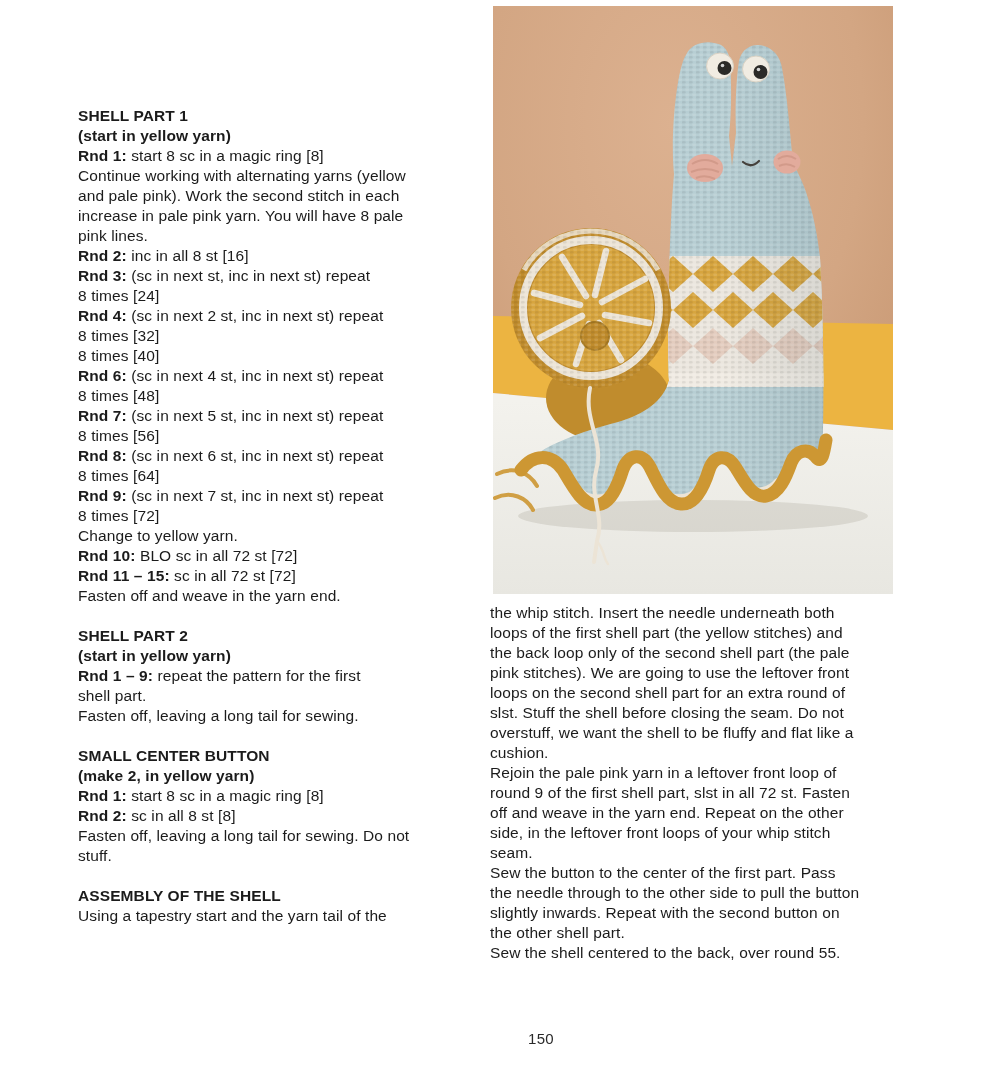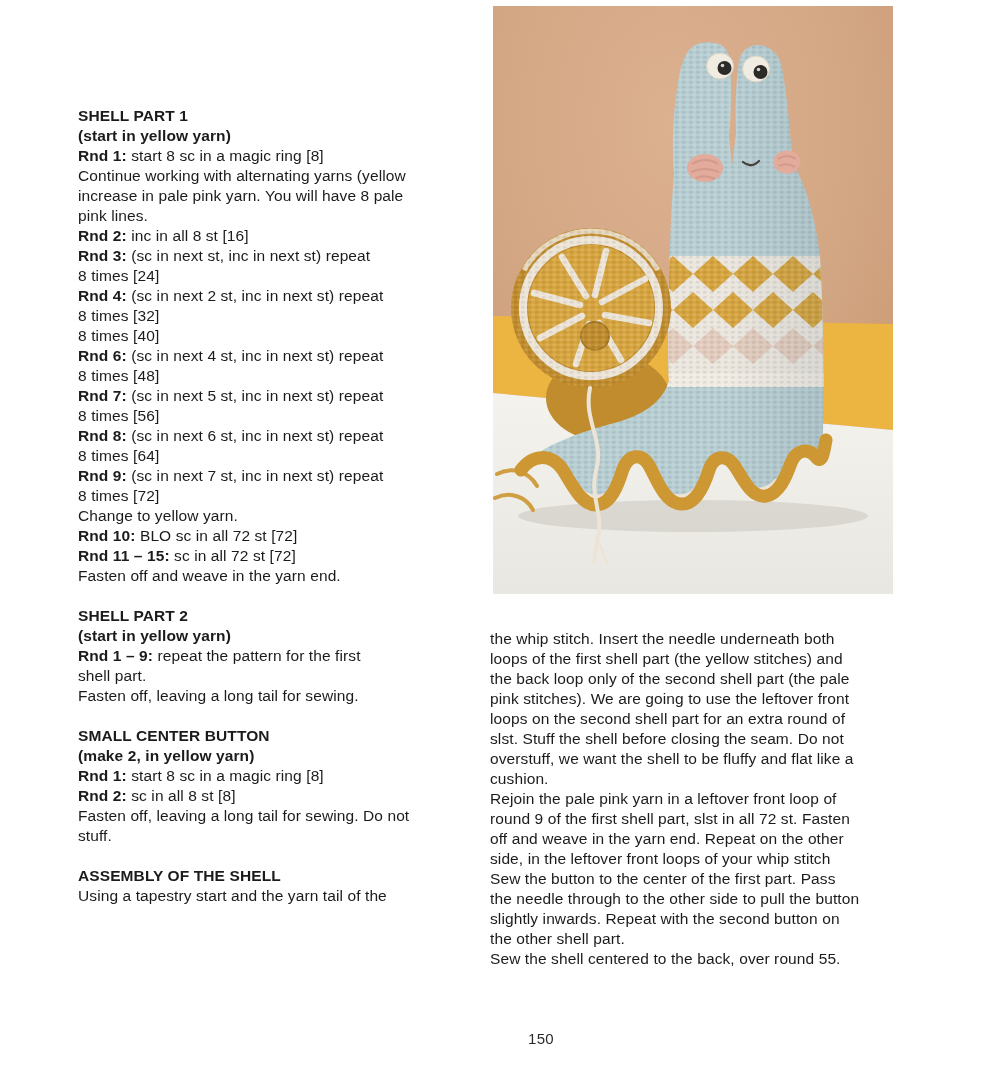--- a/index.html
+++ b/index.html
@@ -1,38 +1,39 @@
 <!DOCTYPE html>
 <html style="--c-peach1: #dcb190; --c-peach2: #c18f69; --c-band-yellow: #ecb441; --c-table1: #f3f2ed; --c-table2: #e8e7e1; --c-body: #b7ced3; --c-mustard: #cd9733; --c-mustard-dark: #c08c2d; --c-cream: #ece4d6; --c-band-white: #ebe6de; --c-diamond-yellow: #d7a53f; --c-diamond-pink: #e3ccbe; --c-cheek: #e2ab9c; --c-pupil: #2b2a27;"><head>
 <meta charset="utf-8">
 <style>
   html,body{margin:0;padding:0;background:#ffffff;}
   .page{position:relative;width:1000px;height:1071px;background:#ffffff;overflow:hidden;
         font-family:"Liberation Sans","DejaVu Sans",sans-serif;color:#1b1b1b;}
   .col{position:absolute;font-size:15.5px;line-height:20px;letter-spacing:0.1px;}
   #leftcol{left:78px;top:106px;width:410px;}
-  #rightcol{left:490px;top:629px;width:465px;}
+  #rightcol{left:490px;top:603px;width:465px;}
   .tline{white-space:nowrap;}
   .b{font-weight:700;}
   .gap{height:20px;}
   .photo{position:absolute;left:493px;top:6px;width:400px;height:588px;margin:0;}
   .photo svg{display:block;}
   .pagenum{position:absolute;left:0;top:1030px;width:1000px;text-align:center;
            font-size:15px;letter-spacing:0.3px;color:#2a2a2a;padding-left:41px;}
 </style>
 </head>
 <body>
 
 <div class="page">
 
   <div id="leftcol" class="col">
       <div class="tline"><span class="b">SHELL PART 1</span></div>
       <div class="tline"><span class="b">(start in yellow yarn)</span></div>
       <div class="tline"><span class="b">Rnd 1:</span><span> start 8 sc in a magic ring [8]</span></div>
       <div class="tline"><span>Continue working with alternating yarns (yellow</span></div>
+      <div class="tline"><span>and pale pink). Work the second stitch in each</span></div>
       <div class="tline"><span>increase in pale pink yarn. You will have 8 pale</span></div>
       <div class="tline"><span>pink lines.</span></div>
       <div class="tline"><span class="b">Rnd 2:</span><span> inc in all 8 st [16]</span></div>
       <div class="tline"><span class="b">Rnd 3:</span><span> (sc in next st, inc in next st) repeat</span></div>
       <div class="tline"><span>8 times [24]</span></div>
       <div class="tline"><span class="b">Rnd 4:</span><span> (sc in next 2 st, inc in next st) repeat</span></div>
       <div class="tline"><span>8 times [32]</span></div>
       <div class="tline"><span>8 times [40]</span></div>
       <div class="tline"><span class="b">Rnd 6:</span><span> (sc in next 4 st, inc in next st) repeat</span></div>
       <div class="tline"><span>8 times [48]</span></div>
@@ -228,20 +229,21 @@
       <div class="tline"><span>the back loop only of the second shell part (the pale</span></div>
       <div class="tline"><span>pink stitches). We are going to use the leftover front</span></div>
       <div class="tline"><span>loops on the second shell part for an extra round of</span></div>
       <div class="tline"><span>slst. Stuff the shell before closing the seam. Do not</span></div>
       <div class="tline"><span>overstuff, we want the shell to be fluffy and flat like a</span></div>
       <div class="tline"><span>cushion.</span></div>
       <div class="tline"><span>Rejoin the pale pink yarn in a leftover front loop of</span></div>
       <div class="tline"><span>round 9 of the first shell part, slst in all 72 st. Fasten</span></div>
       <div class="tline"><span>off and weave in the yarn end. Repeat on the other</span></div>
       <div class="tline"><span>side, in the leftover front loops of your whip stitch</span></div>
+      <div class="tline"><span>seam.</span></div>
       <div class="tline"><span>Sew the button to the center of the first part. Pass</span></div>
       <div class="tline"><span>the needle through to the other side to pull the button</span></div>
       <div class="tline"><span>slightly inwards. Repeat with the second button on</span></div>
       <div class="tline"><span>the other shell part.</span></div>
       <div class="tline"><span>Sew the shell centered to the back, over round 55.</span></div>
     </div>
 
   <div class="pagenum">150</div>
 </div>
 

